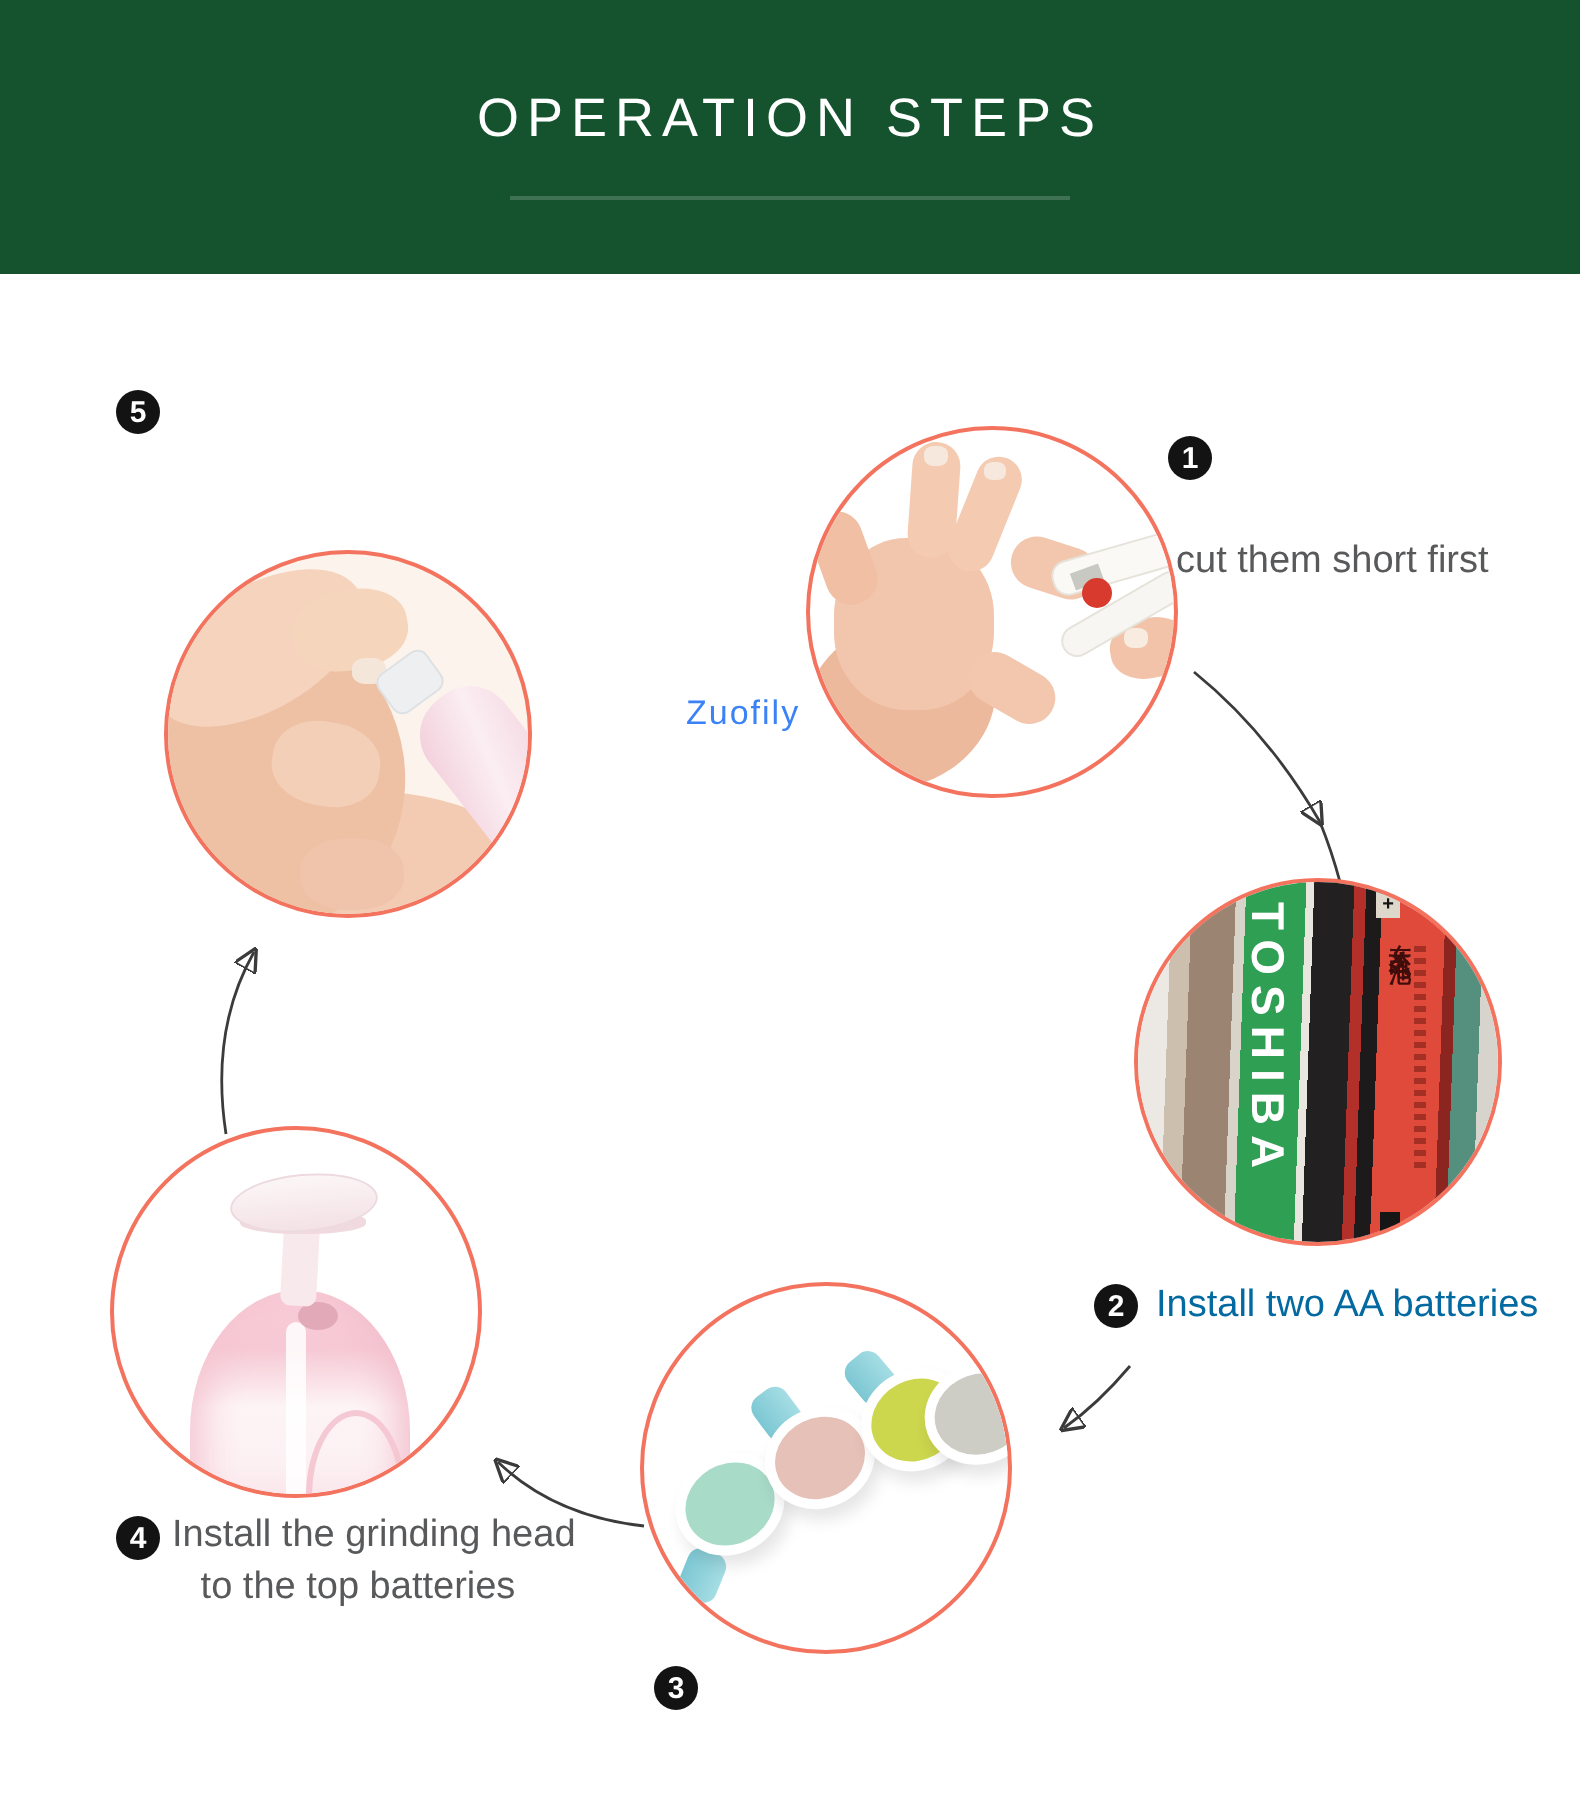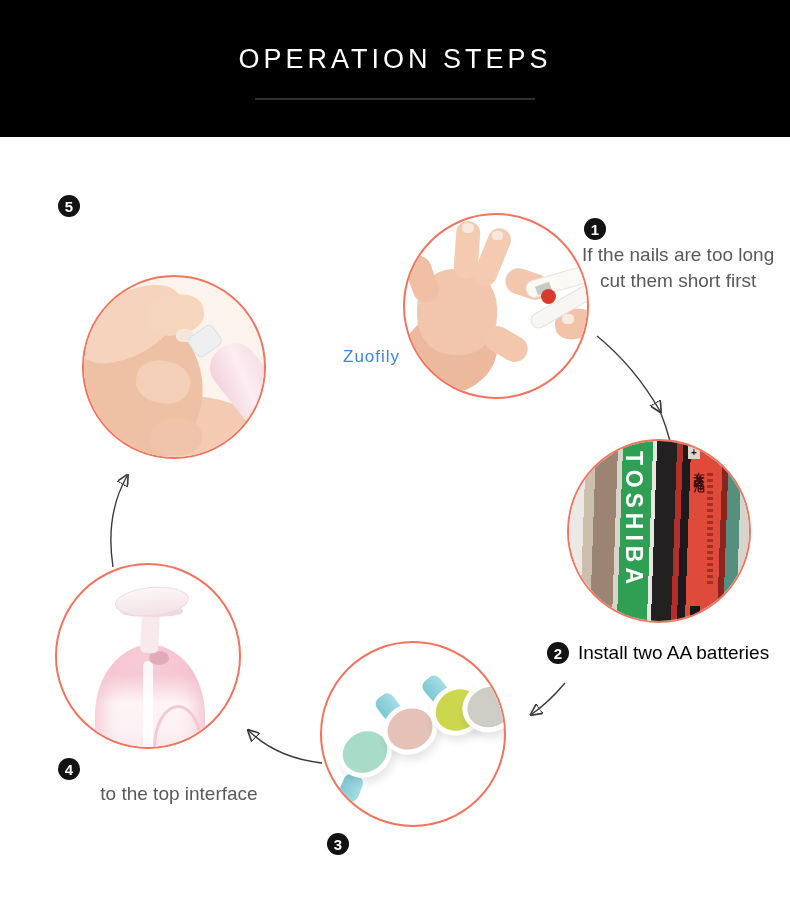--- a/index.html
+++ b/index.html
@@ -1,19 +1,19 @@
 <!DOCTYPE html>
 <html><head>
 <meta charset="utf-8">
 <style>
   html,body{margin:0;padding:0;background:#fff;}
   .canvas{position:relative;width:790px;height:907px;background:#fff;overflow:hidden;
           font-family:"Liberation Sans",sans-serif;}
   
-  .hero{position:absolute;left:0;top:0;width:790px;height:137px;background:#000000;}
+  .hero{position:absolute;left:0;top:0;width:790px;height:137px;background:#14532d;}
   .hero h1{margin:0;padding-top:44px;text-align:center;font-size:27px;font-weight:400;
            letter-spacing:4px;color:#ffffff;}
   .hero-underline{position:absolute;left:255px;top:98px;width:280px;height:2px;
            background:rgba(255,255,255,.18);}
   
   .arrows{position:absolute;left:0;top:0;width:790px;height:907px;pointer-events:none;}
   .arrows path{fill:none;stroke:#3b3b3b;stroke-width:1.4;}
   
   .pc{position:absolute;border-radius:50%;border:2px solid #f3735e;overflow:hidden;
       background:#fff;box-sizing:border-box;}
@@ -98,21 +98,21 @@
   .c4-seam{left:86px;top:96px;width:10px;height:96px;border-radius:6px;background:rgba(255,255,255,.85);}
   .c4-oval{left:96px;top:140px;width:44px;height:80px;border:3px solid rgba(244,198,210,.95);
       border-radius:50%;background:transparent;}
   
   .badge{position:absolute;width:22px;height:22px;border-radius:50%;background:#131313;
       color:#fff;font-size:15px;font-weight:bold;display:flex;align-items:center;
       justify-content:center;line-height:1;}
   .stext{position:absolute;font-size:19px;color:#58595b;white-space:nowrap;}
   .srow{position:absolute;display:flex;align-items:center;gap:9px;}
   .srow .badge{position:static;flex:0 0 22px;}
-  .srow .t{font-size:19px;color:#000000;white-space:nowrap;}
+  .srow .t{font-size:19px;color:#0369a1;white-space:nowrap;}
   .watermark{position:absolute;left:343px;top:347px;font-size:17px;color:#3b82f6;letter-spacing:1px;}
 </style>
 </head>
 <body>
 
 <div class="canvas">
 
   <header class="hero">
     <h1>OPERATION STEPS</h1>
     <div class="hero-underline"></div>
@@ -203,30 +203,30 @@
     <div class="c4-hole"></div>
     <div class="c4-oval"></div>
     <div class="c4-stem"></div>
     <div class="c4-caprim"></div>
     <div class="c4-cap"></div>
   </div>
 
   <span class="badge" style="left:58px;top:195px;">5</span>
 
   <span class="badge" style="left:584px;top:218px;">1</span>
-  <div class="stext" style="left:582px;top:244px;">If the nails are too long</div>
-  <div class="stext" style="left:600px;top:270px;text-align:center;">cut them short first</div>
+  <div class="stext" style="left:588px;top:270px;text-align:center;">cut them short first</div>
 
   <div class="srow" style="left:547px;top:642px;">
     <span class="badge">2</span>
     <span class="t">Install two AA batteries</span>
   </div>
 
   <div class="srow" style="left:327px;top:833px;">
     <span class="badge">3</span>
   </div>
 
   <span class="badge" style="left:58px;top:758px;">4</span>
-  <div class="stext" style="left:64px;top:783px;width:230px;text-align:center;">to the top interface</div>
+  <div class="stext" style="left:86px;top:757px;">Install the grinding head</div>
+  <div class="stext" style="left:64px;top:783px;width:230px;text-align:center;">to the top batteries</div>
 
   <span class="watermark">Zuofily</span>
 
 </div>
 
 </body></html>

